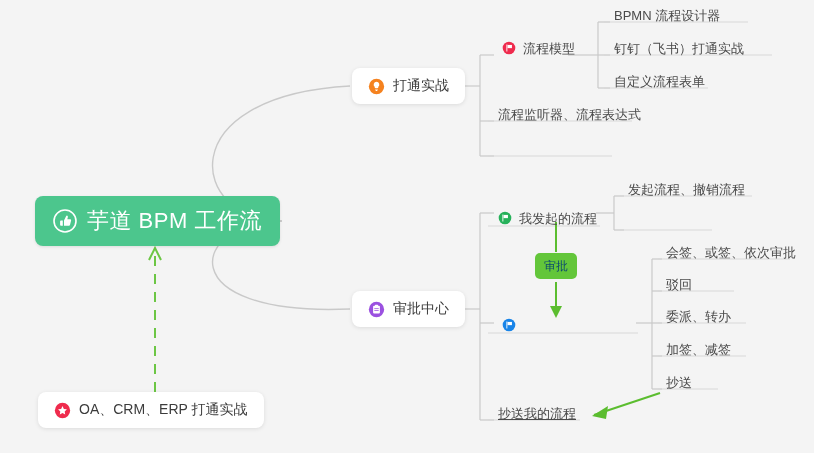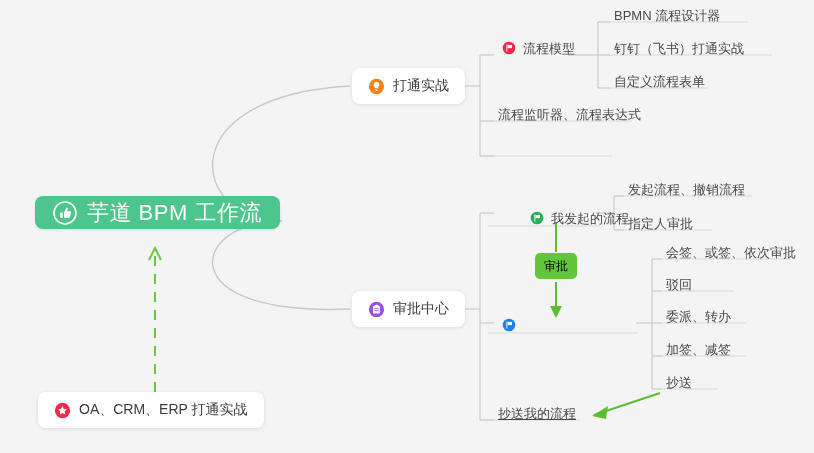--- a/index.html
+++ b/index.html
@@ -26,21 +26,21 @@
     display: flex;
     align-items: center;
     box-sizing: border-box;
     white-space: nowrap;
   }
   
   .root {
     background: #4cc68d;
     border-radius: 8px;
     padding: 0 18px;
-    height: 33px;
+    height: 50px;
     color: #ffffff;
     font-size: 22px;
     box-shadow: 0 1px 3px rgba(0,0,0,0.10);
   }
   .root .label { margin-left: 10px; letter-spacing: 0.5px; }
   
   .card {
     background: #ffffff;
     border-radius: 8px;
     height: 36px;
@@ -57,21 +57,21 @@
     padding: 0 8px 3px 8px;
     height: 24px;
     align-items: flex-end;
   }
   .leaf .label { line-height: 1; }
   .leaf.with-icon .label { margin-left: 7px; }
   
   .tag {
     background: #63c63a;
     border-radius: 5px;
-    color: #000000;
+    color: #0c4a6e;
     font-size: 12px;
     height: 26px;
     padding: 0 9px;
     justify-content: center;
   }
   
   .icon {
     display: inline-flex;
     align-items: center;
     justify-content: center;
@@ -201,37 +201,34 @@
         <circle cx="10" cy="10" r="9" fill="#9b51e0"></circle>
         <rect x="6" y="5.6" width="8" height="9" rx="1.2" fill="#ffffff"></rect>
         <rect x="8.1" y="4.4" width="3.8" height="2.1" rx="0.8" fill="#ffffff"></rect>
         <rect x="7.4" y="8.6" width="5.2" height="0.9" fill="#9b51e0"></rect>
         <rect x="7.4" y="10.6" width="5.2" height="0.9" fill="#9b51e0"></rect>
       </svg>
     </span>
     <span class="label">审批中心</span>
   </div>
 
-  <div class="node leaf with-icon" style="left:522px; top:204px;">
+  <div class="node leaf with-icon" style="left:490px; top:204px;">
     <span class="icon">
       <svg width="14" height="14" viewBox="0 0 20 20">
         <circle cx="10" cy="10" r="9" fill="#26b15a"></circle>
         <rect x="6.3" y="5" width="1.3" height="10" fill="#ffffff"></rect>
         <path d="M7.9 5.6h6.3v4.6H7.9z" fill="#ffffff"></path>
       </svg>
     </span>
     <span class="label">我发起的流程</span>
   </div>
 
   <div class="node leaf" style="left:620px; top:175px;">
     <span class="label">发起流程、撤销流程</span>
   </div>
-  <div class="node leaf" style="left:620px; top:209px;">
-    <span class="label">指定人审批</span>
-  </div>
 
   <div class="node tag" style="left:535px; top:253px;">
     <span class="label">审批</span>
   </div>
 
   <div class="node leaf with-icon" style="left:494px; top:311px;">
     <span class="icon">
       <svg width="14" height="14" viewBox="0 0 20 20">
         <circle cx="10" cy="10" r="9" fill="#1884e8"></circle>
         <rect x="6.3" y="5" width="1.3" height="10" fill="#ffffff"></rect>

